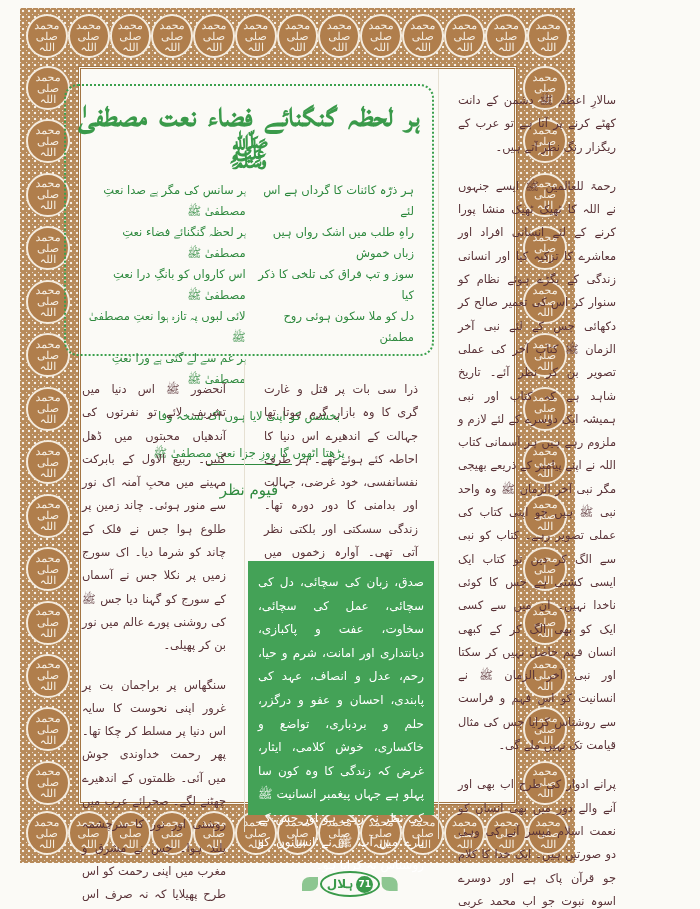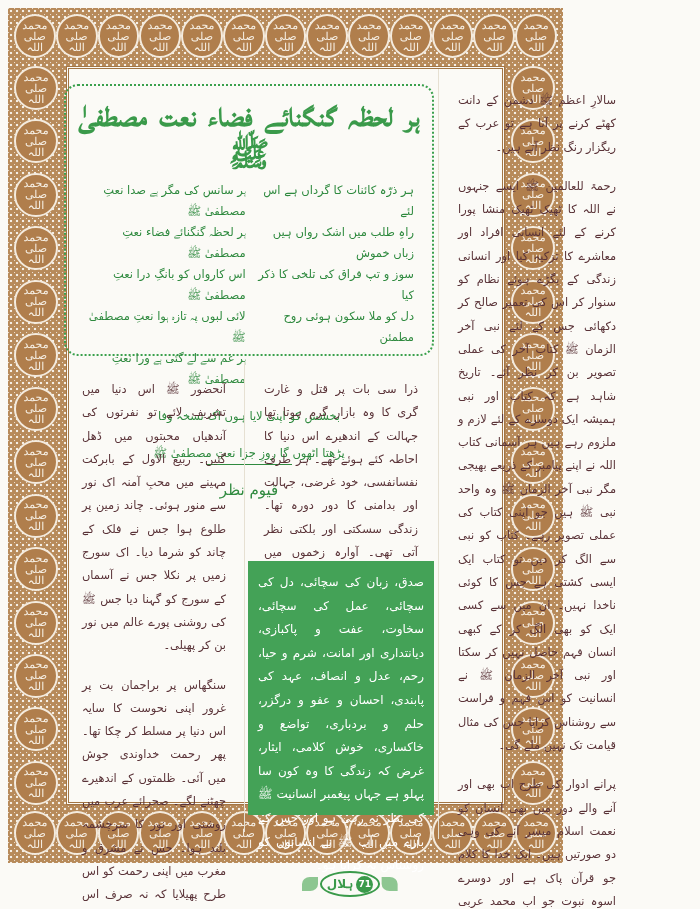--- a/index.html
+++ b/index.html
@@ -1,21 +1,21 @@
 <!DOCTYPE html>
 <html><head>
 <meta charset="utf-8">
 <style>
   * { box-sizing: border-box; margin: 0; padding: 0; }
   html, body { width: 700px; height: 909px; background: #fbfaf6; overflow: hidden; }
   body { position: relative; font-family: "DejaVu Sans", sans-serif; }
 
   
   .frame {
-    position: absolute; left: 8px; top: 8px; width: 555px; height: 855px;
+    position: absolute; left: 20px; top: 8px; width: 555px; height: 855px;
     background-color: #b78a5a;
     background-image:
       radial-gradient(circle at 50% 50%, rgba(255,255,255,0.85) 1.2px, transparent 1.6px),
       radial-gradient(circle at 0 0, rgba(255,255,255,0.7) 1.2px, transparent 1.6px);
     background-size: 6px 6px, 6px 6px;
   }
   .frame-inner {
     position: absolute; left: 58px; top: 58px; right: 58px; bottom: 58px;
     background: #fbfaf6;
     border: 3px double #a37544;

